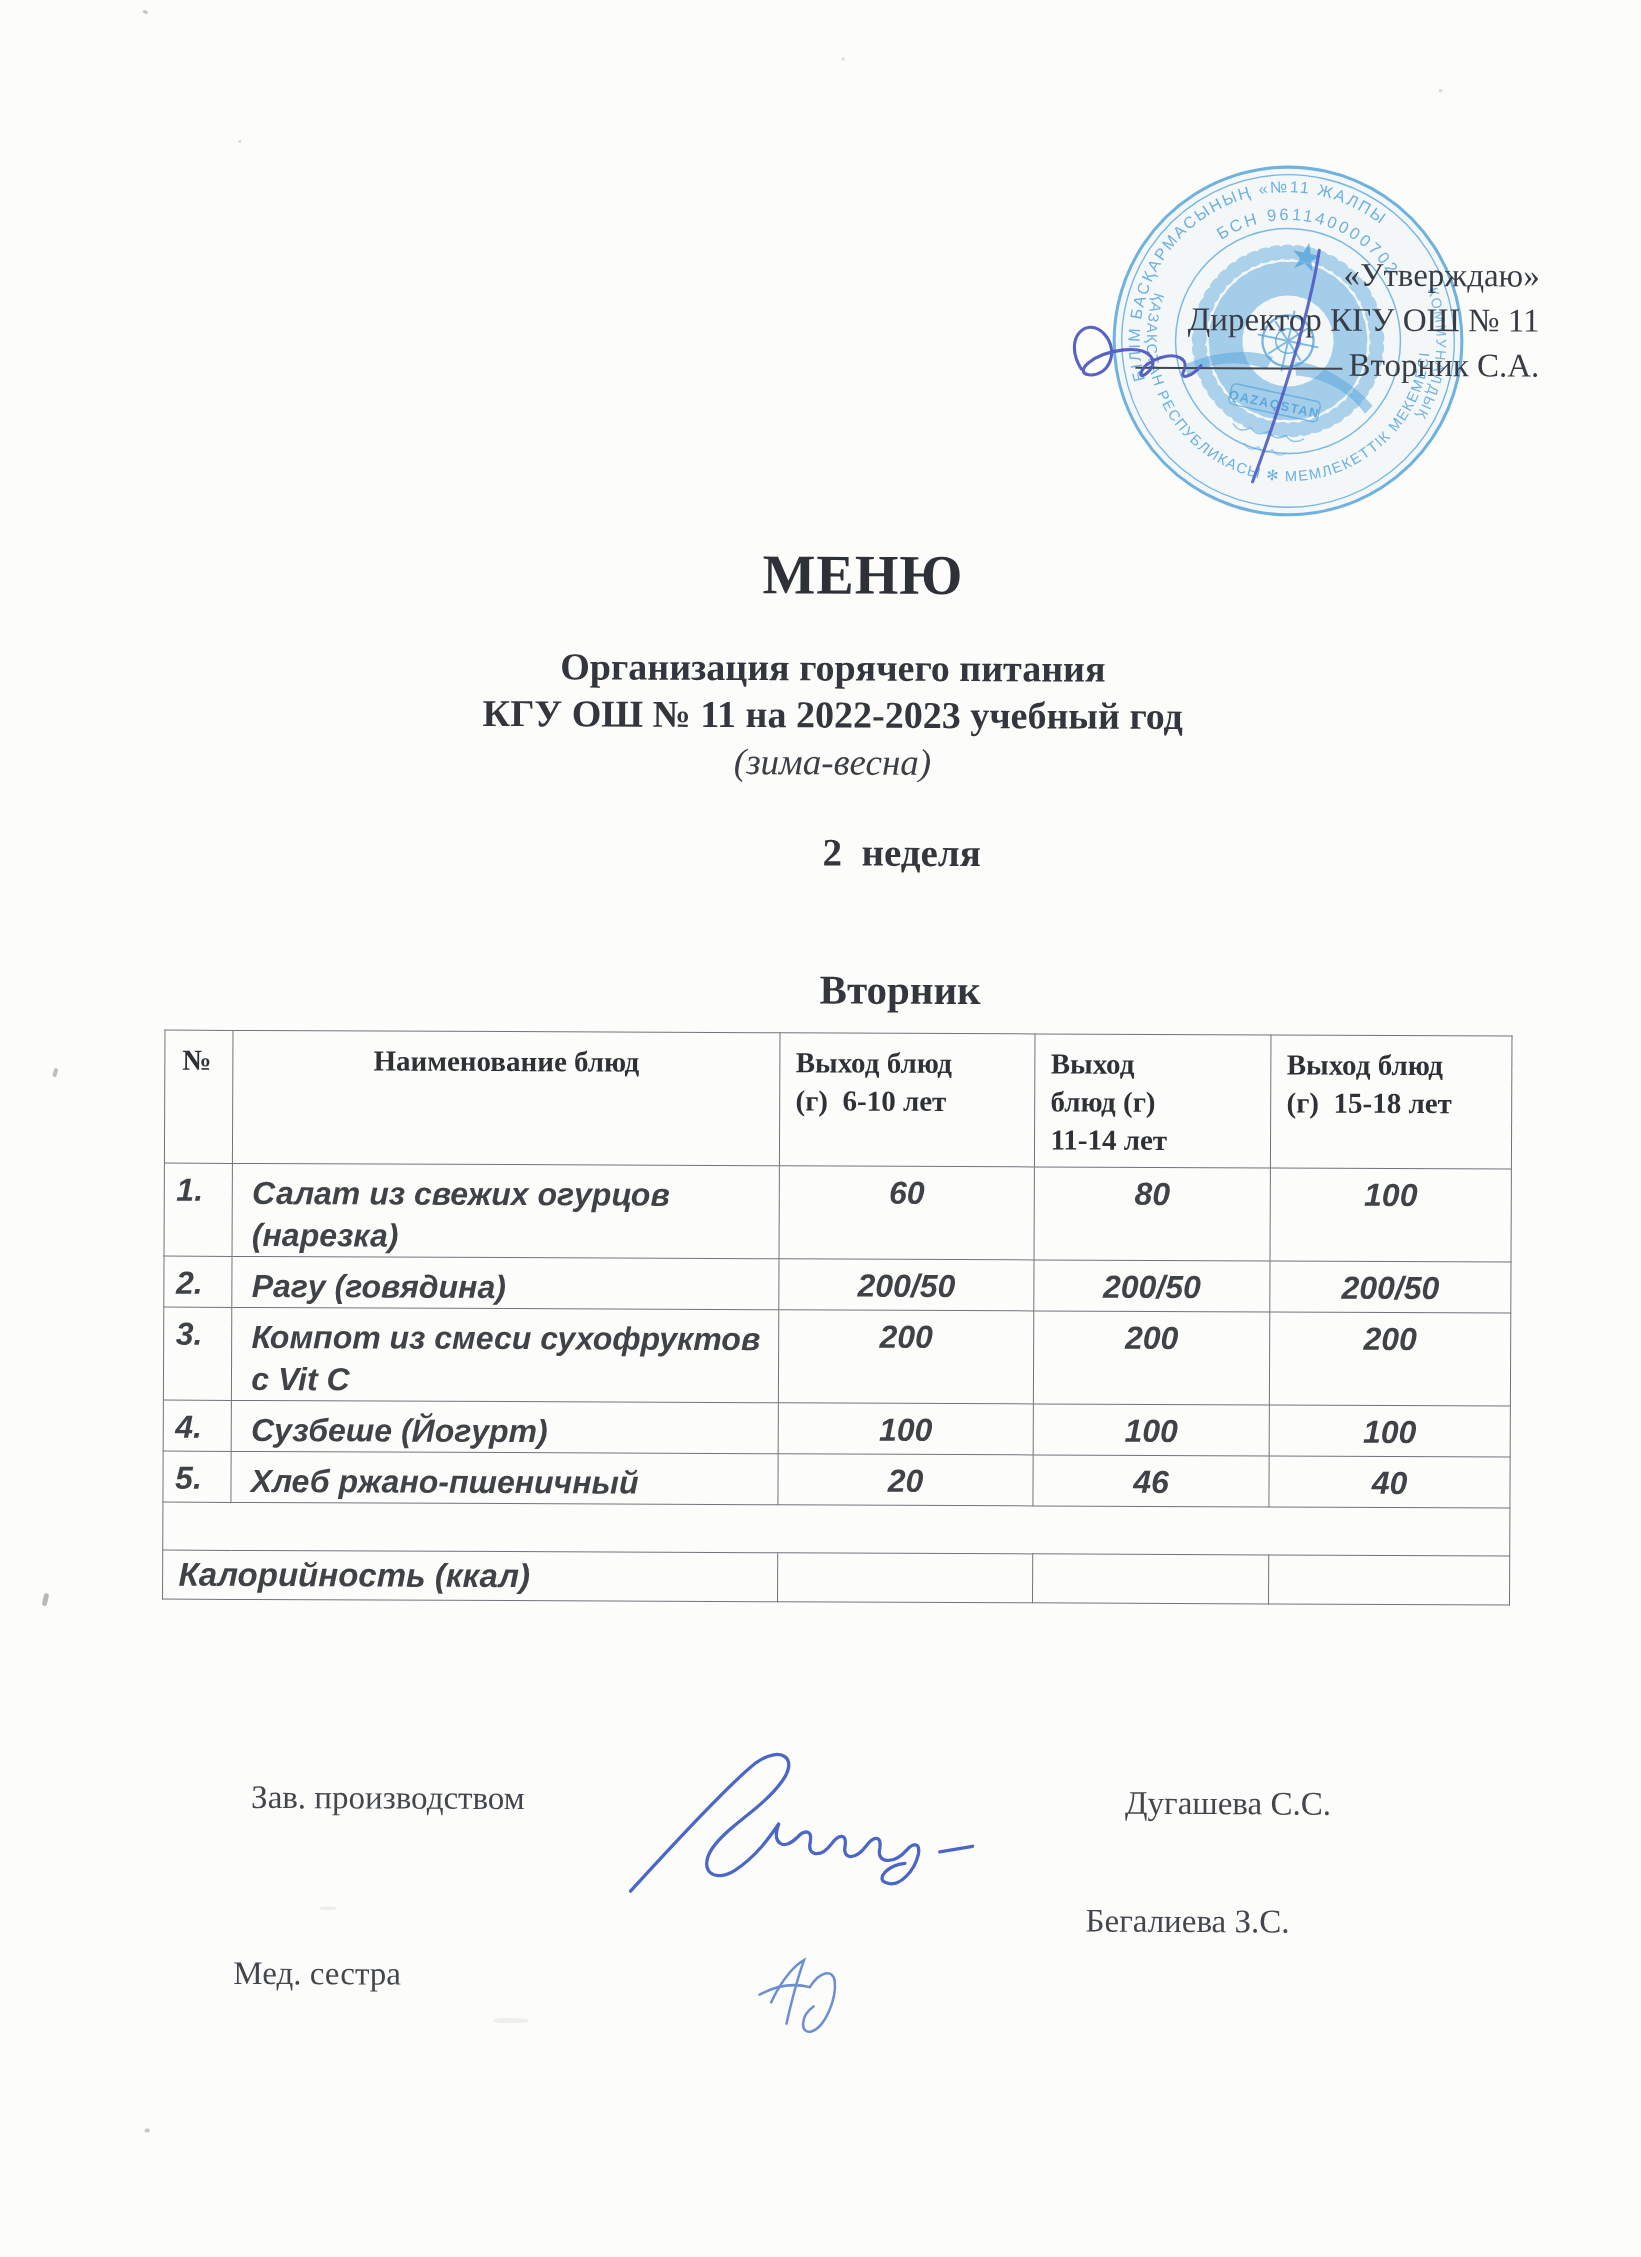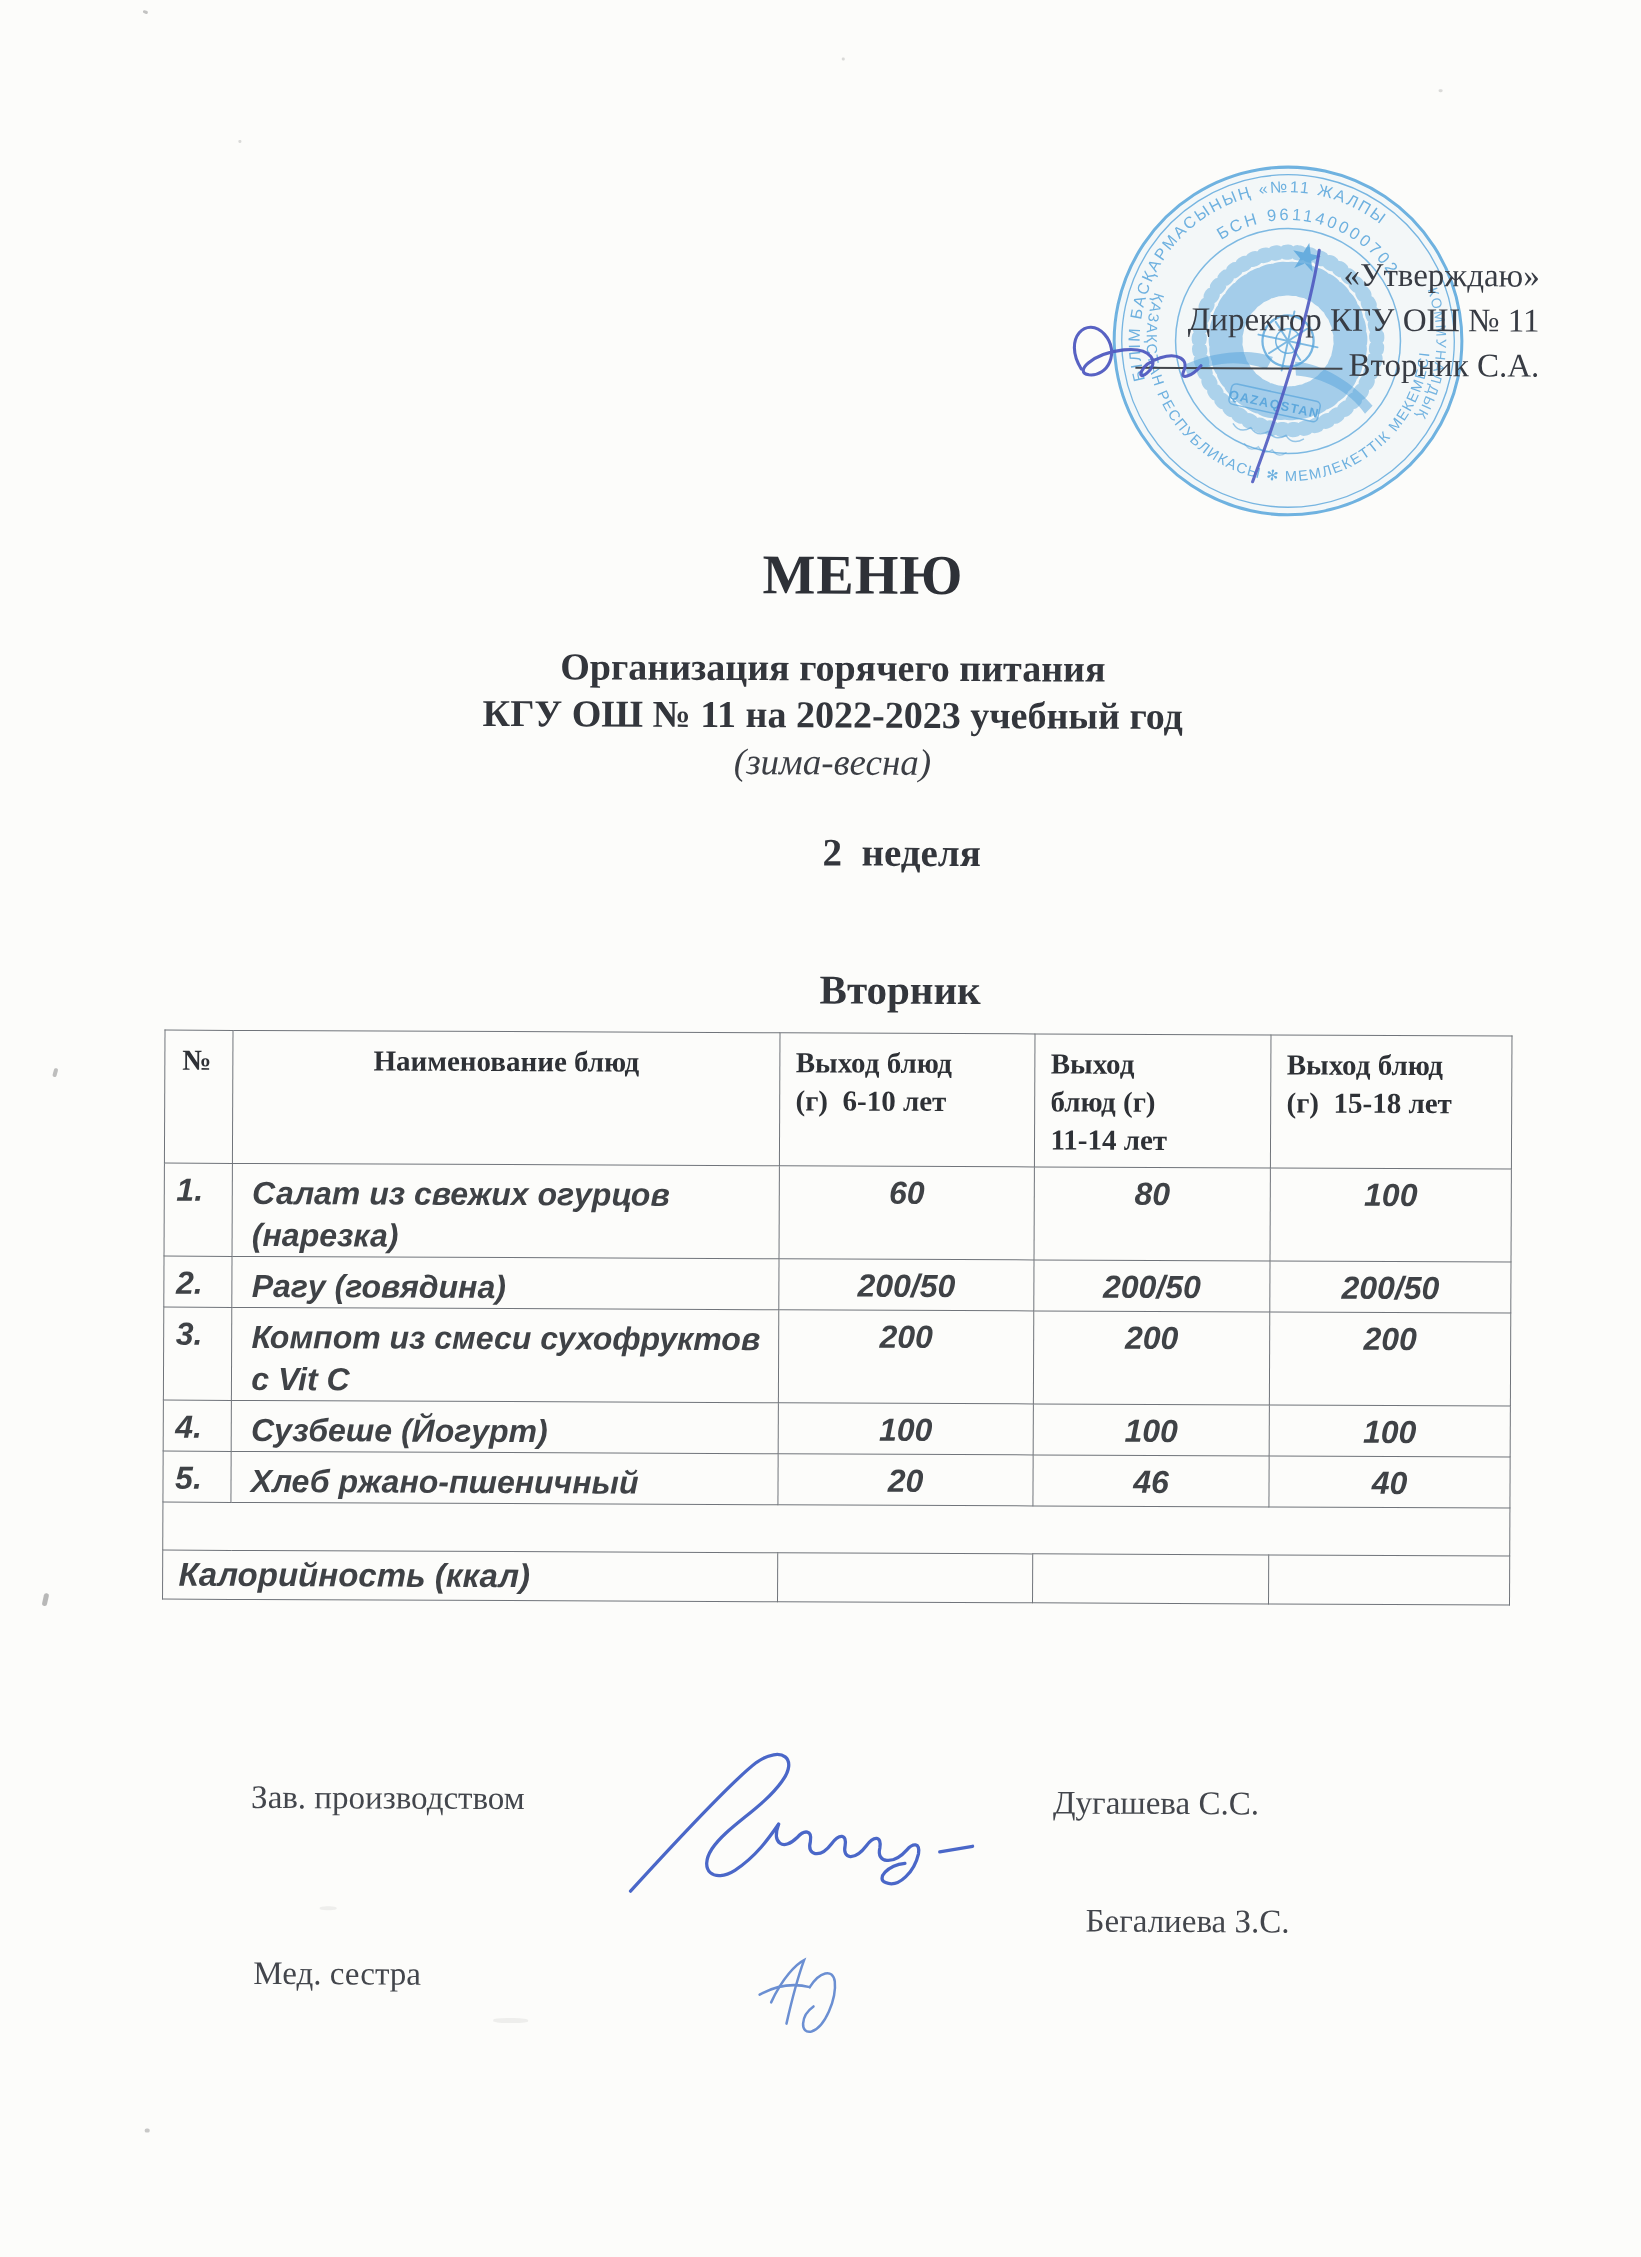--- a/index.html
+++ b/index.html
@@ -198,23 +198,23 @@
     </table>
 
     <div class="signoff-text" style="left:259px;top:1780px">Зав. производством</div>
     <svg class="big-sig" viewBox="0 0 440 175" xmlns="http://www.w3.org/2000/svg">
       <g stroke="#4a67c8" fill="none" stroke-linecap="round" stroke-width="3.4">
         <path d="M 66,160 C 104,118 170,46 196,26 C 222,8 240,22 222,46 C 202,74 166,92 150,116 C 136,138 152,152 174,138 C 198,122 212,100 219,90"></path>
         <path d="M 219,90 C 212,110 224,118 238,104 C 246,95 254,96 252,108 C 248,122 262,126 274,110 C 282,99 290,100 288,112 C 285,126 298,128 310,112 C 318,101 326,102 324,114 C 320,130 338,132 352,116 C 358,109 366,108 364,120 C 360,138 344,156 330,150 C 320,146 332,132 350,130"></path>
         <path d="M 386,118 L 420,112"></path>
       </g>
     </svg>
-    <div class="signoff-text" style="left:1061px;top:1782px">Дугашева С.С.</div>
-
-    <div class="signoff-text" style="left:262px;top:1956px">Мед. сестра</div>
+    <div class="signoff-text" style="left:1133px;top:1782px">Дугашева С.С.</div>
+
+    <div class="signoff-text" style="left:242px;top:1956px">Мед. сестра</div>
     <svg class="small-sig" viewBox="0 0 135 100" xmlns="http://www.w3.org/2000/svg">
       <g stroke="#6b8fd2" fill="none" stroke-linecap="round" stroke-width="2.6">
         <path d="M 30,60 C 42,34 56,20 64,16 C 56,38 50,64 46,82"></path>
         <path d="M 18,52 C 36,42 54,40 70,44"></path>
         <path d="M 70,44 C 80,28 94,24 96,38 C 98,56 86,86 72,90 C 60,93 60,74 74,64"></path>
       </g>
     </svg>
     <div class="signoff-text" style="left:1094px;top:1900px">Бегалиева З.С.</div>
 
     <div>

